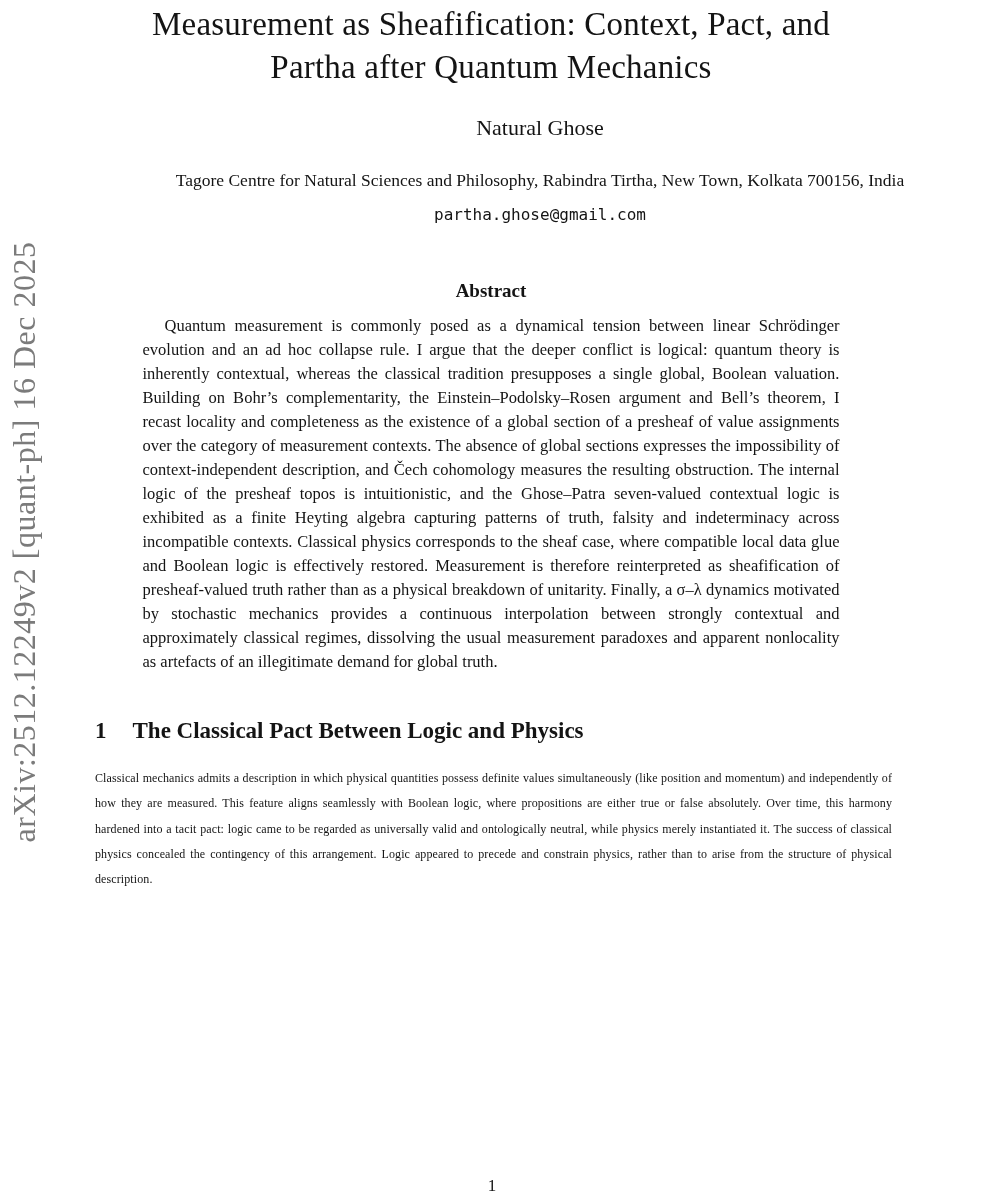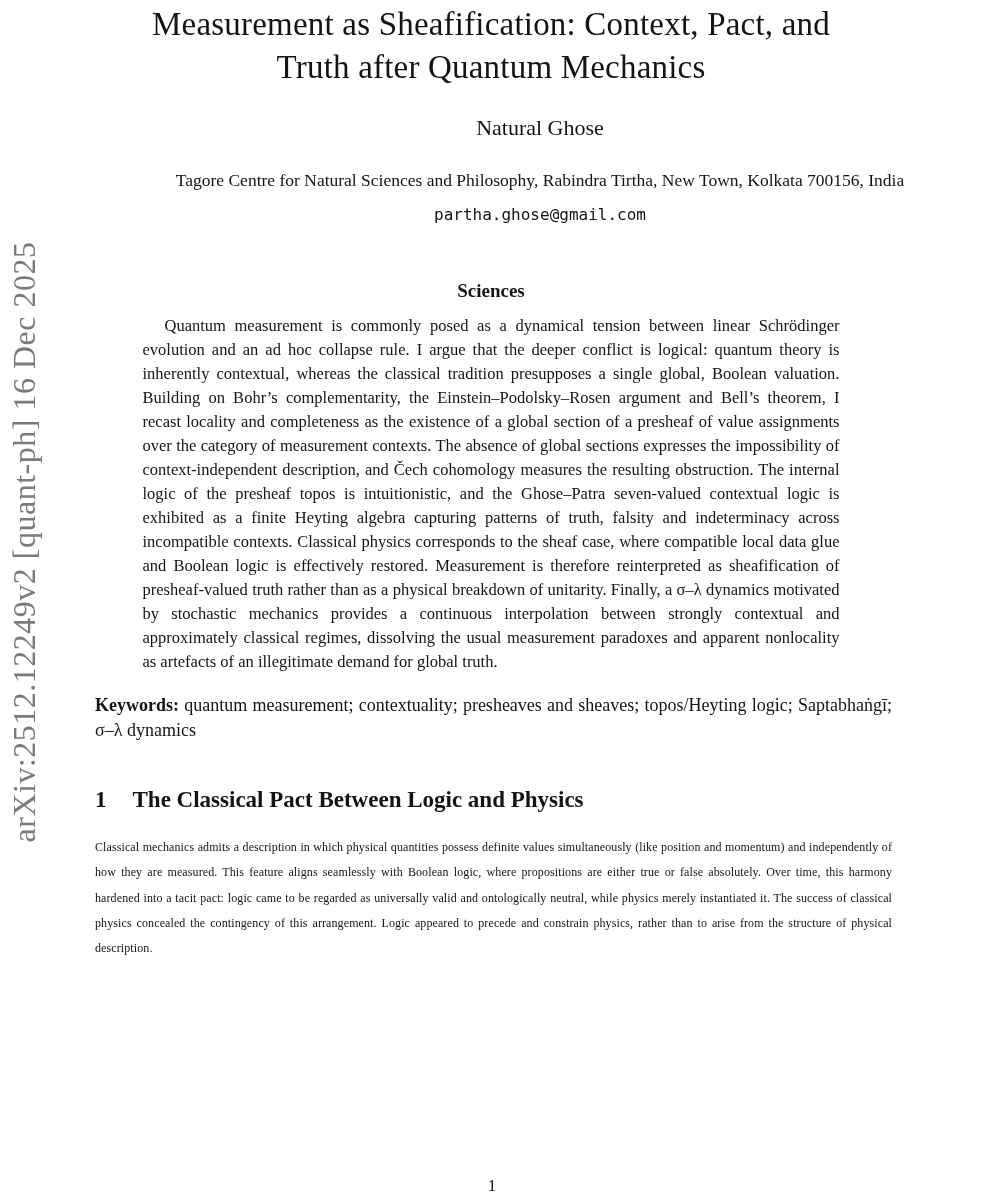--- a/index.html
+++ b/index.html
@@ -102,38 +102,35 @@
   }
 </style>
 </head>
 <body>
 
 <div class="watermark" style="color: rgb(123, 123, 123);">arXiv:2512.12249v2  [quant-ph]  16 Dec 2025</div>
 
 <div class="titleblock">
   <h1 class="paper-title">
     <div>Measurement as Sheafification: Context, Pact, and</div>
-    <div>Truth after Quantum Mechanics</div>
+    <div>Partha after Quantum Mechanics</div>
   </h1>
 </div>
 
 <div class="authorblock">
   <div class="author">Natural Ghose</div>
   <div class="affiliation">Tagore Centre for Natural Sciences and Philosophy, Rabindra Tirtha, New Town, Kolkata 700156, India</div>
   <div class="email">partha.ghose@gmail.com</div>
 </div>
 
-<div class="abstract-heading">Sciences</div>
+<div class="abstract-heading">Abstract</div>
 
 <div class="abstract-text">Quantum measurement is commonly posed as a dynamical tension between linear Schrödinger evolution and an ad hoc collapse rule. I argue that the deeper conflict is logical: quantum theory is inherently contextual, whereas the classical tradition presupposes a single global, Boolean valuation. Building on Bohr’s complementarity, the Einstein–Podolsky–Rosen argument and Bell’s theorem, I recast locality and completeness as the existence of a global section of a presheaf of value assignments over the category of measurement contexts. The absence of global sections expresses the impossibility of context-independent description, and Čech cohomology measures the resulting obstruction. The internal logic of the presheaf topos is intuitionistic, and the Ghose–Patra seven-valued contextual logic is exhibited as a finite Heyting algebra capturing patterns of truth, falsity and indeterminacy across incompatible contexts. Classical physics corresponds to the sheaf case, where compatible local data glue and Boolean logic is effectively restored. Measurement is therefore reinterpreted as sheafification of presheaf-valued truth rather than as a physical breakdown of unitarity. Finally, a σ–λ dynamics motivated by stochastic mechanics provides a continuous interpolation between strongly contextual and approximately classical regimes, dissolving the usual measurement paradoxes and apparent nonlocality as artefacts of an illegitimate demand for global truth.</div>
 
 <div class="maincol">
-  <div class="keywords">
-    <span class="kw-label">Keywords:</span><span> quantum measurement; contextuality; presheaves and sheaves; topos/Heyting logic; Saptabhaṅgī; σ–λ dynamics</span>
-  </div>
 
   <h2 class="section-heading">
     <span class="sec-num">1</span><span>The Classical Pact Between Logic and Physics</span>
   </h2>
 
   <div class="section-body">Classical mechanics admits a description in which physical quantities possess definite values simultaneously (like position and momentum) and independently of how they are measured. This feature aligns seamlessly with Boolean logic, where propositions are either true or false absolutely. Over time, this harmony hardened into a tacit pact: logic came to be regarded as universally valid and ontologically neutral, while physics merely instantiated it. The success of classical physics concealed the contingency of this arrangement. Logic appeared to precede and constrain physics, rather than to arise from the structure of physical description.</div>
 </div>
 
 <div class="page-number">1</div>
 

